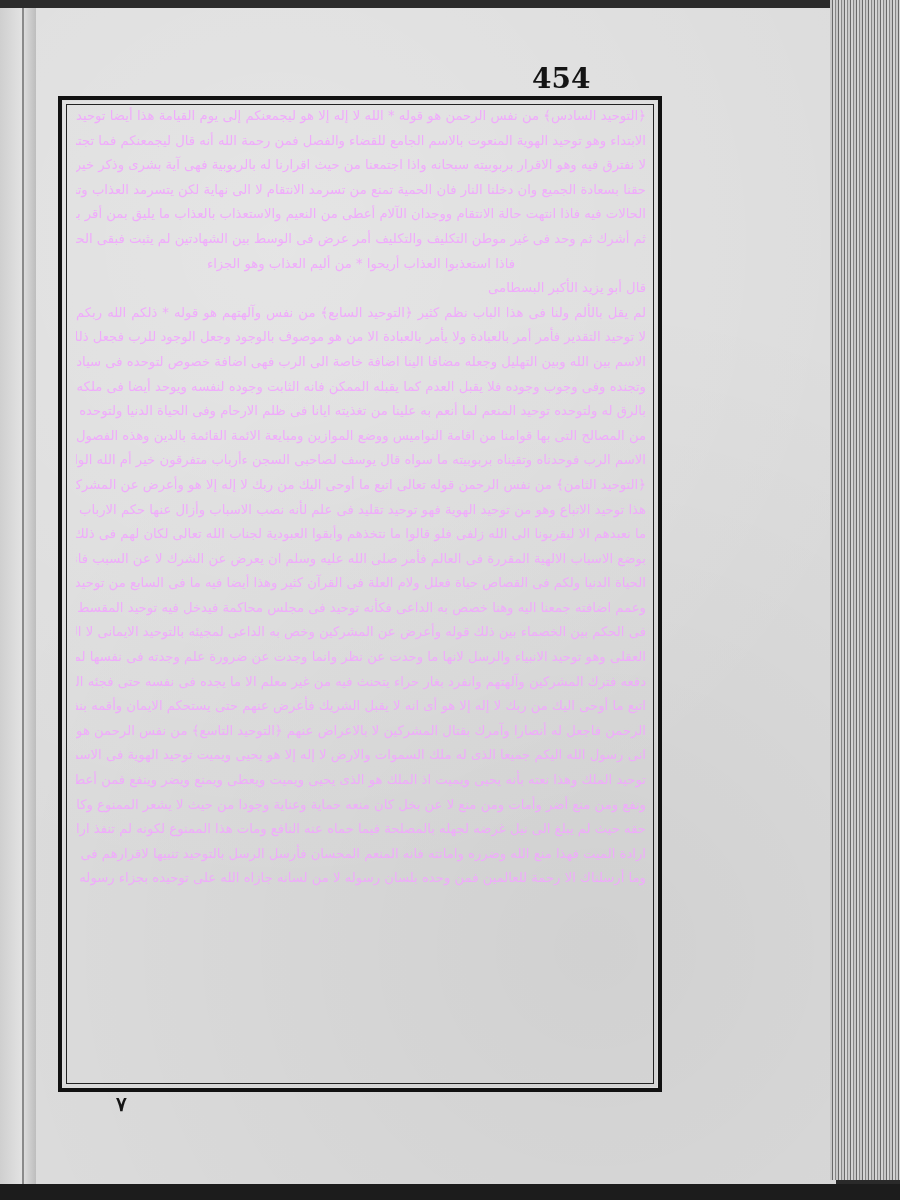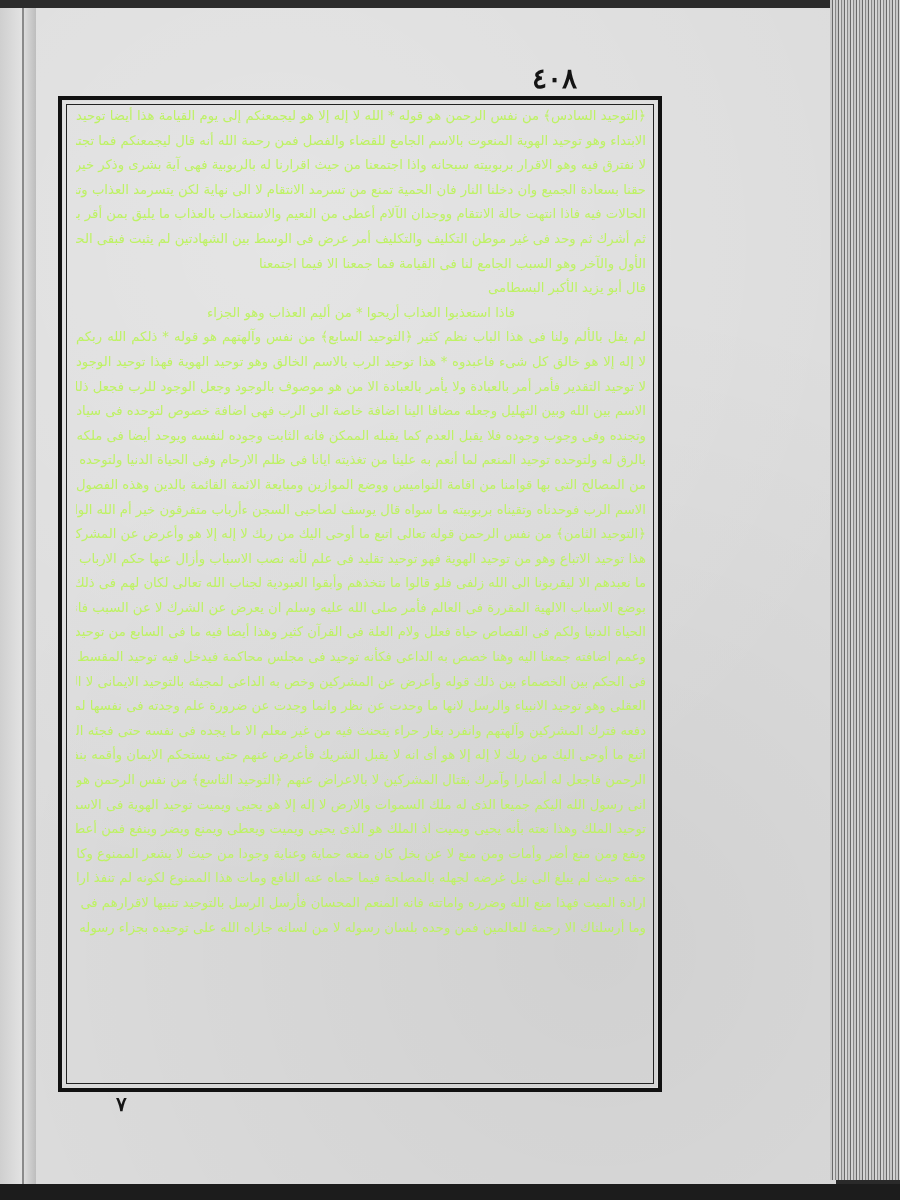--- a/index.html
+++ b/index.html
@@ -55,21 +55,21 @@
   }
   .frame-inner {
     position: absolute; left: 4px; top: 4px; right: 4px; bottom: 4px;
     border: 1px solid #222;
   }
   .text-block {
     position: absolute; left: 14px; right: 12px; top: 4px;
     direction: rtl; text-align: justify;
     font-family: "DejaVu Sans", sans-serif;
     font-size: 13.2px; line-height: 24.6px;
-    color: #bef264;
+    color: #f0abfc;
     letter-spacing: -0.2px;
   }
   .line {
     display: block; white-space: nowrap; overflow: hidden;
     text-align: justify; text-align-last: justify;
     height: 24.6px;
   }
   .line.center {
     text-align: center; text-align-last: center;
   }
@@ -84,36 +84,34 @@
 <body>
 
 <div class="scan">
   <div class="top-shadow"></div>
   <div class="left-leaf">
     <div class="edge-line"></div>
   </div>
   <div class="page"></div>
   <div class="page-edges"></div>
 
-  <div class="page-number">٤٠٨</div>
+  <div class="page-number">454</div>
 
   <div class="frame">
     <div class="frame-inner"></div>
     <div class="text-block" id="text-block">
         <span class="line">﴿التوحيد السادس﴾ من نفس الرحمن هو قوله * الله لا إله إلا هو ليجمعنكم إلى يوم القيامة هذا أيضا توحيد</span>
         <span class="line">الابتداء وهو توحيد الهوية المنعوت بالاسم الجامع للقضاء والفصل فمن رحمة الله أنه قال ليجمعنكم فما تجتمع الا فيما</span>
         <span class="line">لا نفترق فيه وهو الاقرار بربوبيته سبحانه واذا اجتمعنا من حيث اقرارنا له بالربوبية فهى آية بشرى وذكر خير فى</span>
         <span class="line">حقنا بسعادة الجميع وان دخلنا النار فان الحمية تمنع من تسرمد الانتقام لا الى نهاية لكن يتسرمد العذاب وتختلف</span>
         <span class="line">الحالات فيه فاذا انتهت حالة الانتقام ووجدان الآلام أعطى من النعيم والاستعذاب بالعذاب ما يليق بمن أقر بربوبيته</span>
         <span class="line">ثم أشرك ثم وحد فى غير موطن التكليف والتكليف أمر عرض فى الوسط بين الشهادتين لم يثبت فبقى الحكم للاصلين</span>
-        <span class="line short">الأول والآخر وهو السبب الجامع لنا فى القيامة فما جمعنا الا فيما اجتمعنا</span>
+        <span class="line center">فاذا استعذبوا العذاب أريحوا * من أليم العذاب وهو الجزاء</span>
         <span class="line short">قال أبو يزيد الأكبر البسطامى</span>
-        <span class="line center">فاذا استعذبوا العذاب أريحوا * من أليم العذاب وهو الجزاء</span>
         <span class="line">لم يقل بالألم ولنا فى هذا الباب نظم كثير ﴿التوحيد السابع﴾ من نفس وآلهتهم هو قوله * ذلكم الله ربكم</span>
-        <span class="line">لا إله إلا هو خالق كل شىء فاعبدوه * هذا توحيد الرب بالاسم الخالق وهو توحيد الهوية فهذا توحيد الوجود</span>
         <span class="line">لا توحيد التقدير فأمر أمر بالعبادة ولا يأمر بالعبادة الا من هو موصوف بالوجود وجعل الوجود للرب فجعل ذلك</span>
         <span class="line">الاسم بين الله وبين التهليل وجعله مضافا الينا اضافة خاصة الى الرب فهى اضافة خصوص لتوحده فى سيادته</span>
         <span class="line">وتجنده وفى وجوب وجوده فلا يقبل العدم كما يقبله الممكن فانه الثابت وجوده لنفسه ويوحد أيضا فى ملكه باقرارنا</span>
         <span class="line">بالرق له ولتوحده توحيد المنعم لما أنعم به علينا من تغذيته ايانا فى ظلم الارحام وفى الحياة الدنيا ولتوحده أيضا فيما أوجده</span>
         <span class="line">من المصالح التى بها قوامنا من اقامة النواميس ووضع الموازين ومبايعة الائمة القائمة بالدين وهذه الفصول كلها أعطاها</span>
         <span class="line">الاسم الرب فوحدناه وتقيناه بربوبيته ما سواه قال يوسف لصاحبى السجن ءأرباب متفرقون خير أم الله الواحد القهار</span>
         <span class="line">﴿التوحيد الثامن﴾ من نفس الرحمن قوله تعالى اتبع ما أوحى اليك من ربك لا إله إلا هو وأعرض عن المشركين</span>
         <span class="line">هذا توحيد الاتباع وهو من توحيد الهوية فهو توحيد تقليد فى علم لأنه نصب الاسباب وأزال عنها حكم الارباب لما قالوا</span>
         <span class="line">ما نعبدهم الا ليقربونا الى الله زلفى فلو قالوا ما نتخذهم وأبقوا العبودية لجناب الله تعالى لكان لهم فى ذلك مندوحة</span>
         <span class="line">بوضع الاسباب الالهية المقررة فى العالم فأمر صلى الله عليه وسلم ان يعرض عن الشرك لا عن السبب فانه قال فى مصالح</span>

